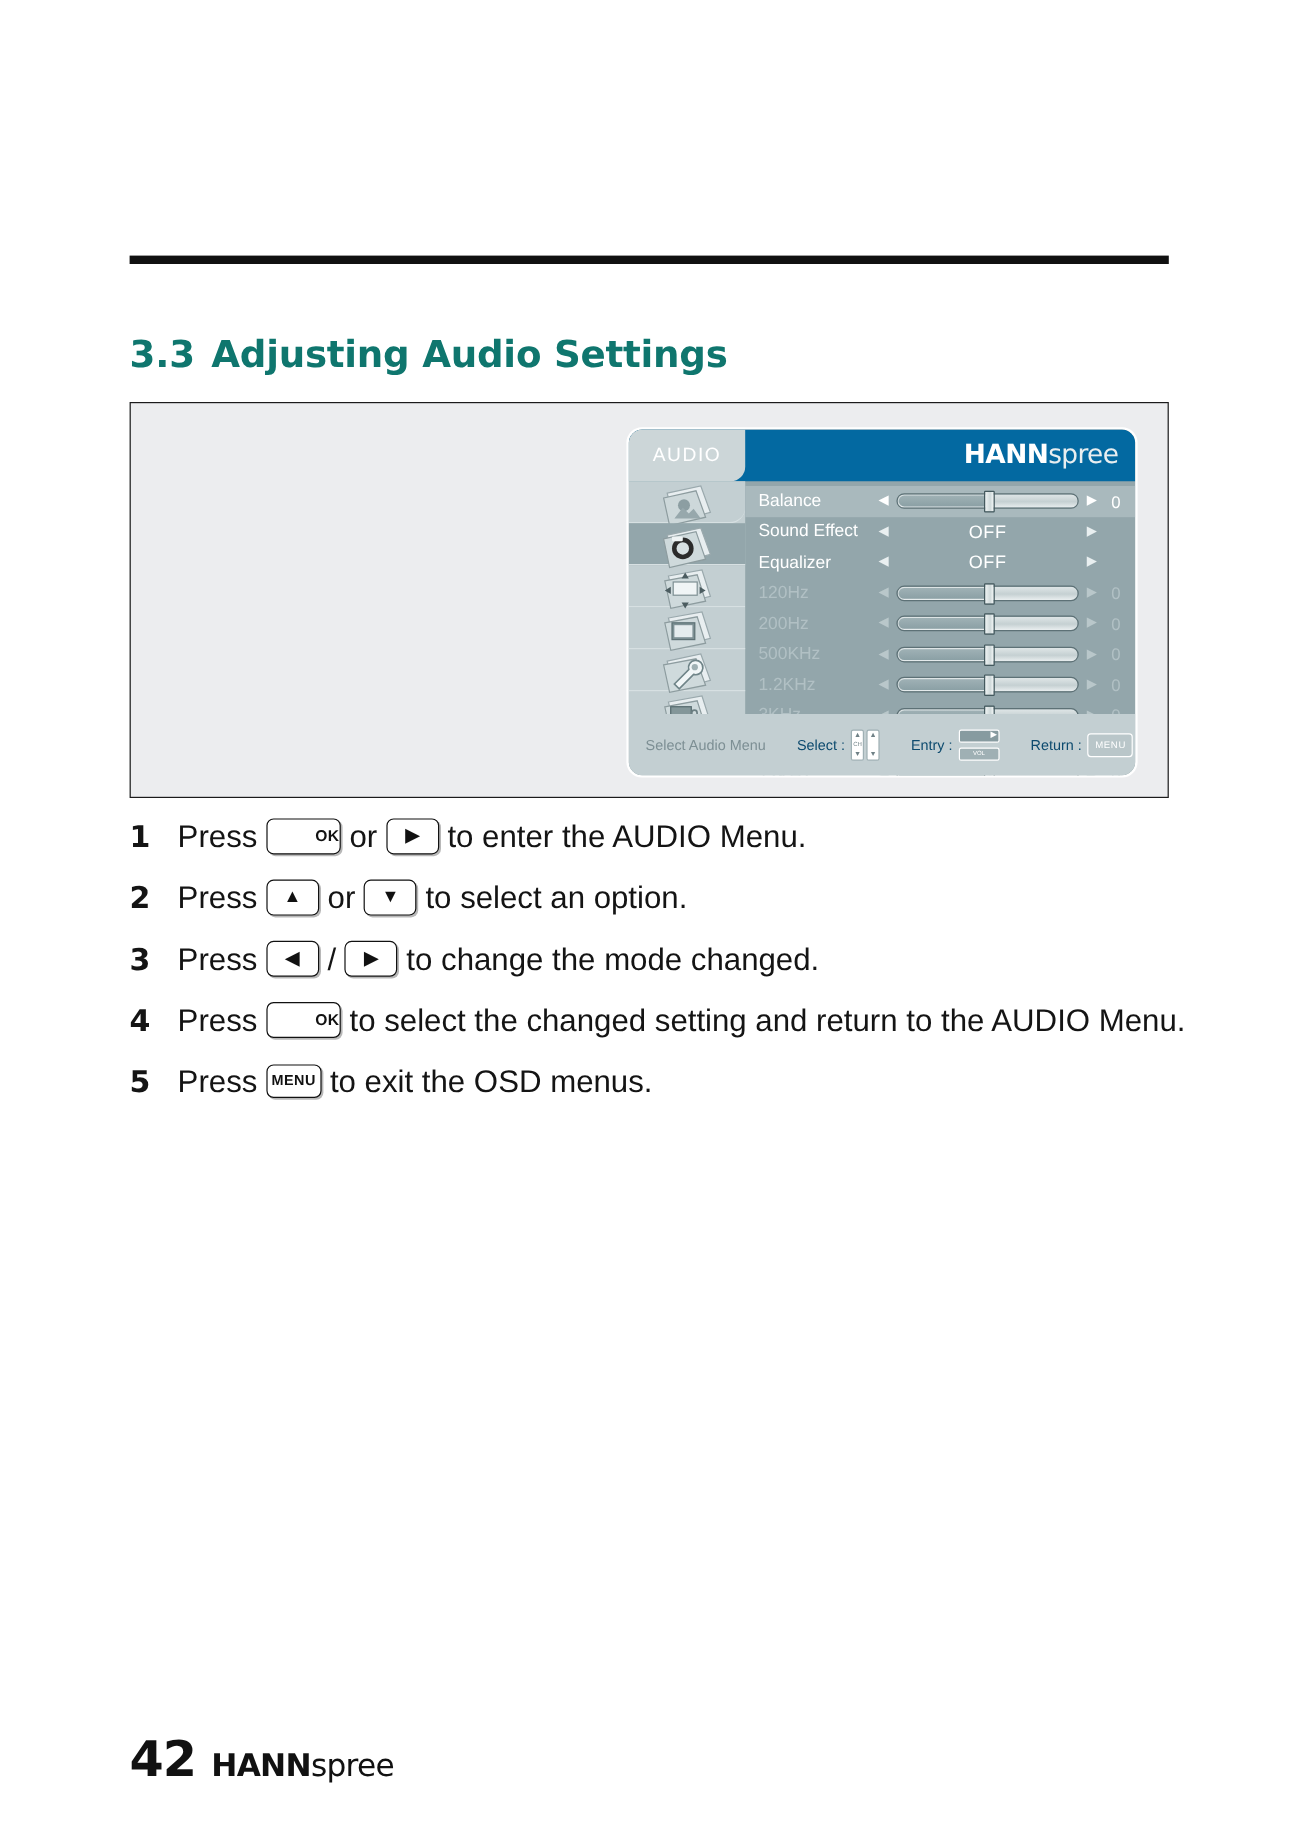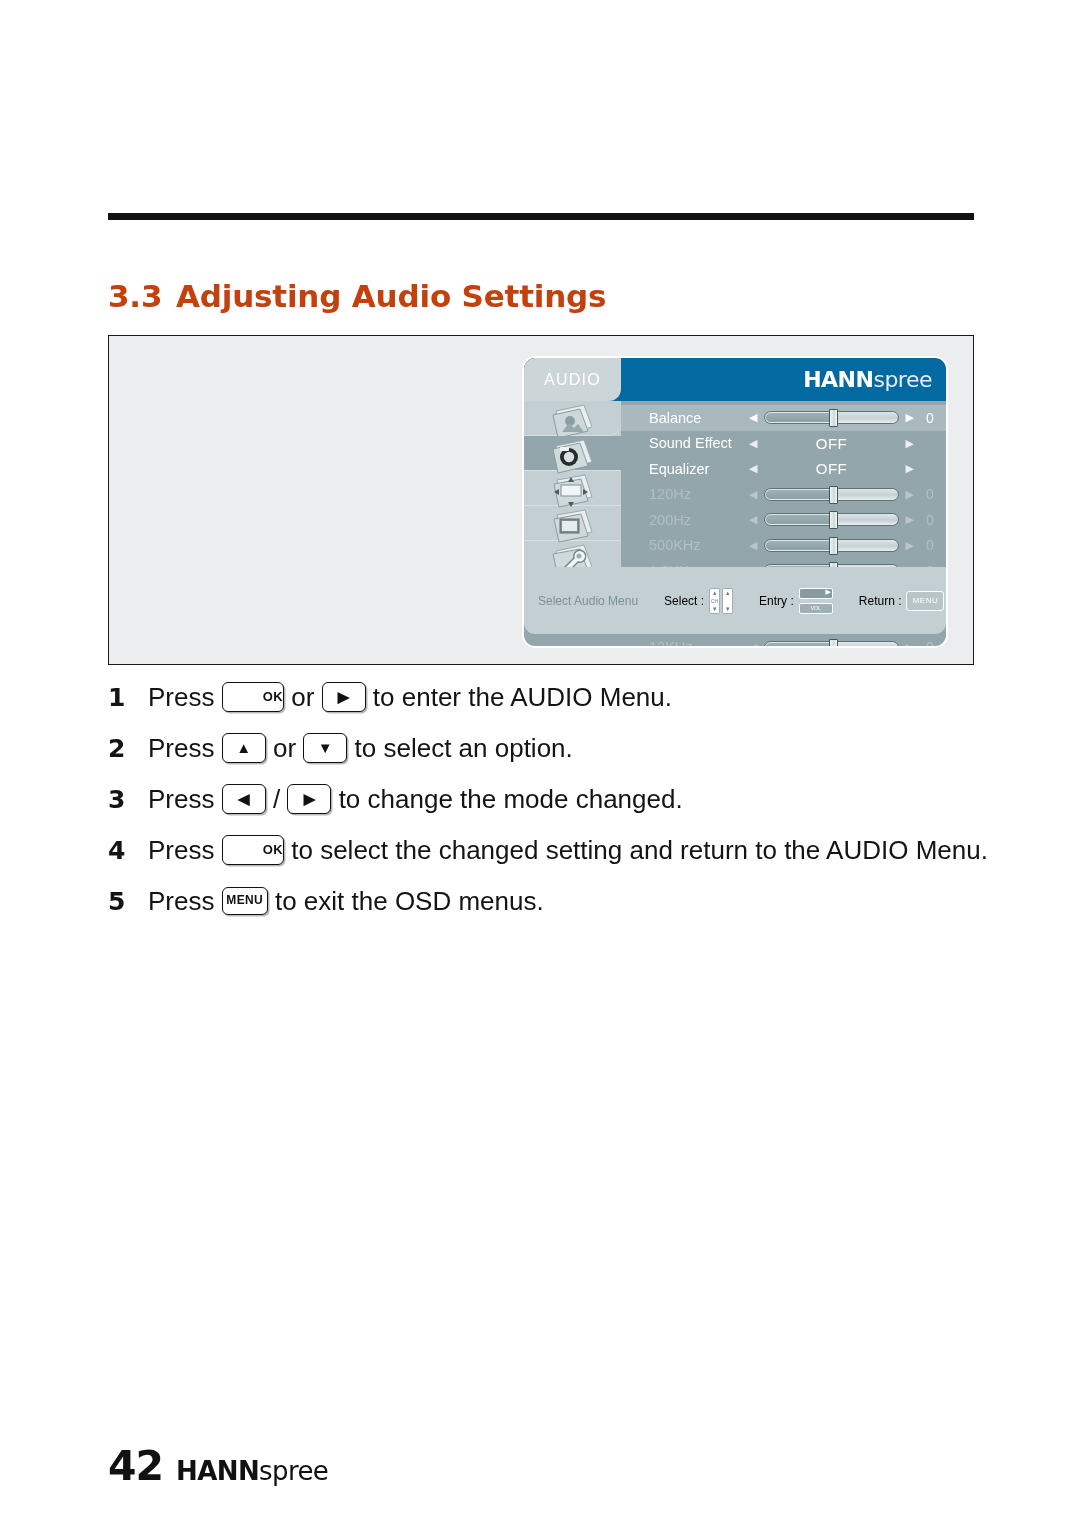--- a/index.html
+++ b/index.html
@@ -13,21 +13,21 @@
 
   
   .top-rule {
     position:absolute; left:108px; top:213px; width:866px; height:7px;
     background:#111111;
   }
 
   
   .heading {
     position:absolute; left:108px; top:278px; width:880px;
-    font-size:31px; font-weight:bold; color:#c2410c;
+    font-size:31px; font-weight:bold; color:#0f766e;
     letter-spacing:-0.2px;
     font-family:"DejaVu Sans", sans-serif;
   }
   .heading .num { display:inline-block; width:68px; }
 
   
   .content-box {
     position:absolute; left:108px; top:335px; width:866px; height:330px;
     background:#ecedef; border:1.5px solid #1b1b1b;
   }
@@ -93,21 +93,21 @@
   .side-cell.first { border-bottom-right-radius:13px; }
   .side-cell.afteractive { border-top-right-radius:13px; }
 
   
   .osd-rows {
     position:absolute; left:97px; top:43px; right:0; bottom:51px;
     padding:4px 0 0 0;
   }
   .row {
     display:flex; align-items:center; height:25.5px;
-    padding-left:28px; color:#ffffff; font-size:14.5px;
+    padding-left:11px; color:#ffffff; font-size:14.5px;
   }
   .row.sel { background:#a9b9bd; }
   .row.dim { color:#b1c0c4; }
   .row .lbl { width:100px; flex:0 0 100px; }
   .row .ctrl { flex:1; display:flex; align-items:center; gap:4px; }
   .tri { color:#e9eff0; font-size:11px; line-height:1; }
   .tri.dimmed { color:#b9c7ca; }
   .row.sel .tri { color:#ffffff; }
   .slider {
     position:relative; flex:1; height:13px; margin:0 3px;
@@ -122,28 +122,28 @@
   .slider .thumb {
     position:absolute; left:48%; top:-3px; width:9px; height:18px;
     background:linear-gradient(90deg,#eef3f3,#cfd9da 60%,#f4f8f8);
     border:1.4px solid #44595e; border-radius:1px;
   }
   .optval { flex:1; text-align:center; font-size:15px; letter-spacing:.5px; }
   .rowval { width:32px; text-align:center; font-size:14px; }
 
   
   .osd-foot {
-    position:absolute; left:0; right:0; bottom:12px; height:67px;
+    position:absolute; left:0; right:0; bottom:0; height:51px;
     background:#c3cfd2; border-bottom-left-radius:11px; border-bottom-right-radius:11px;
     display:flex; align-items:center;
     color:#7d8f94; font-size:12px;
   }
   .foot-left { margin-left:14px; }
   .foot-group { display:flex; align-items:center; gap:5px; margin-left:26px; }
-  .foot-lbl { font-size:12px; color:#000000; }
+  .foot-lbl { font-size:12px; color:#0c4a6e; }
   .ico-select { display:flex; gap:2px; }
   .ch-btn {
     width:11px; height:26px; background:#ffffff; border:1px solid #9fb0b4; border-radius:2px;
     display:flex; flex-direction:column; align-items:center; justify-content:space-between;
     font-size:6px; color:#6f8186; padding:1px 0;
   }
   .ch-btn .mid { font-size:5px; }
   .ico-entry {
     width:34px; height:26px; display:flex; flex-direction:column; justify-content:space-between;
   }

